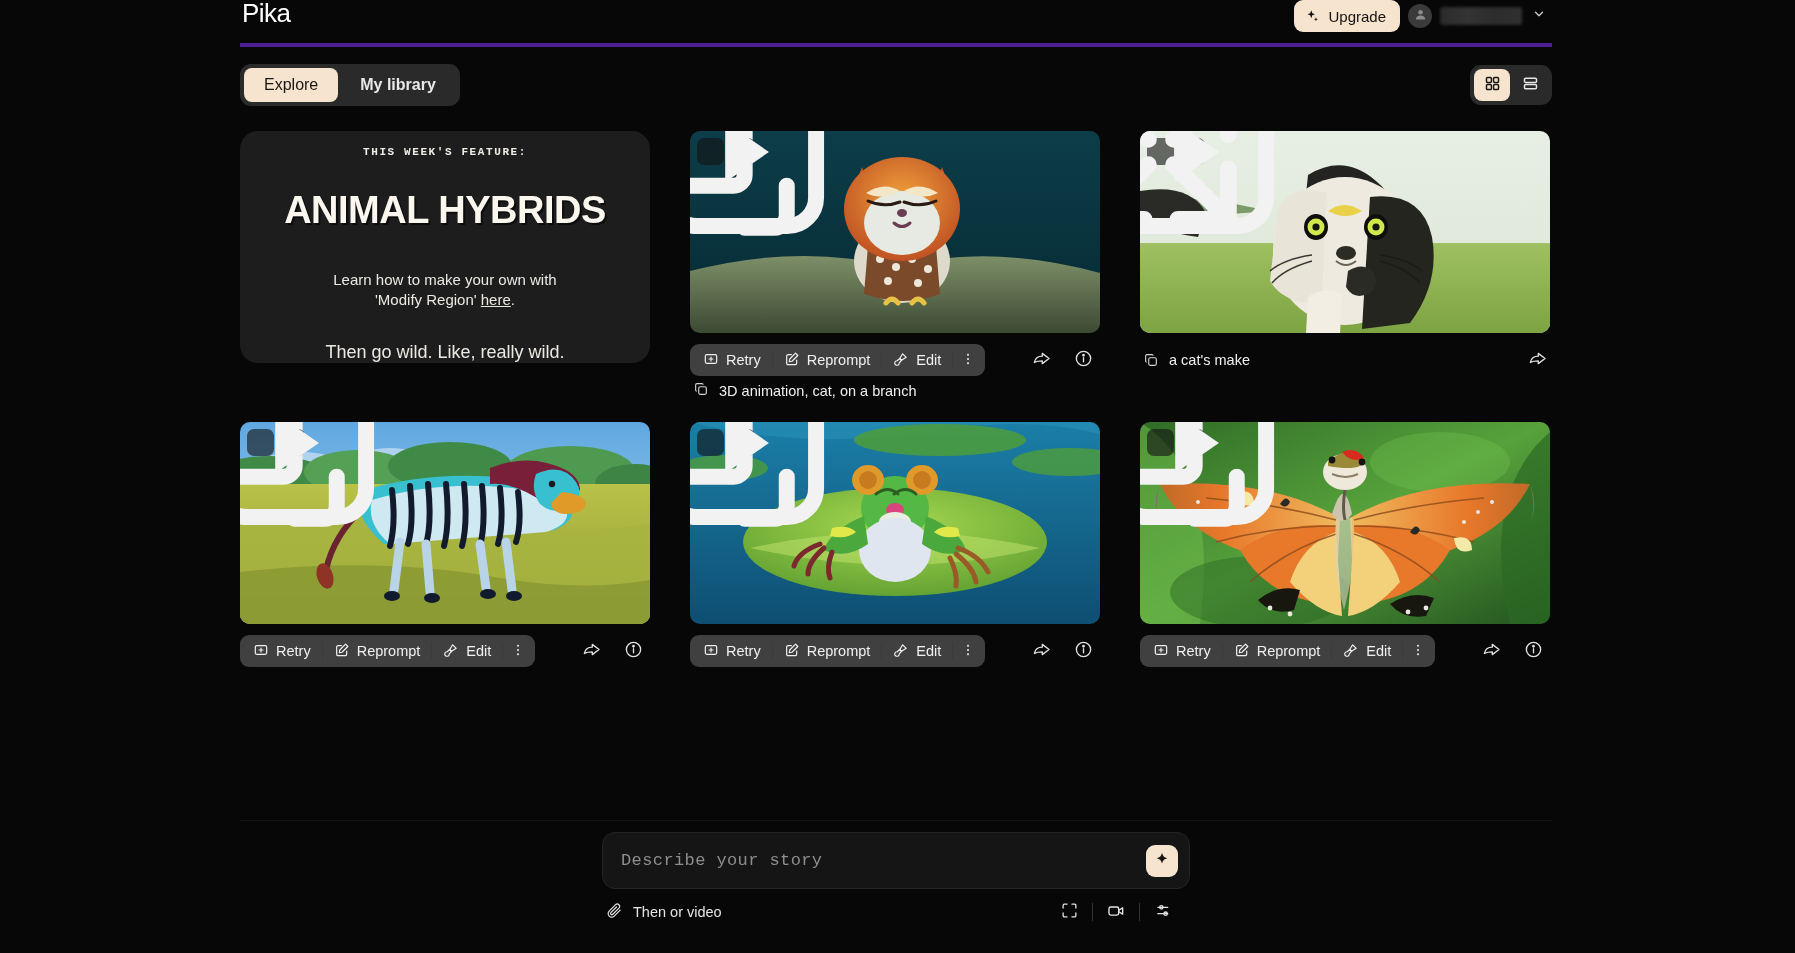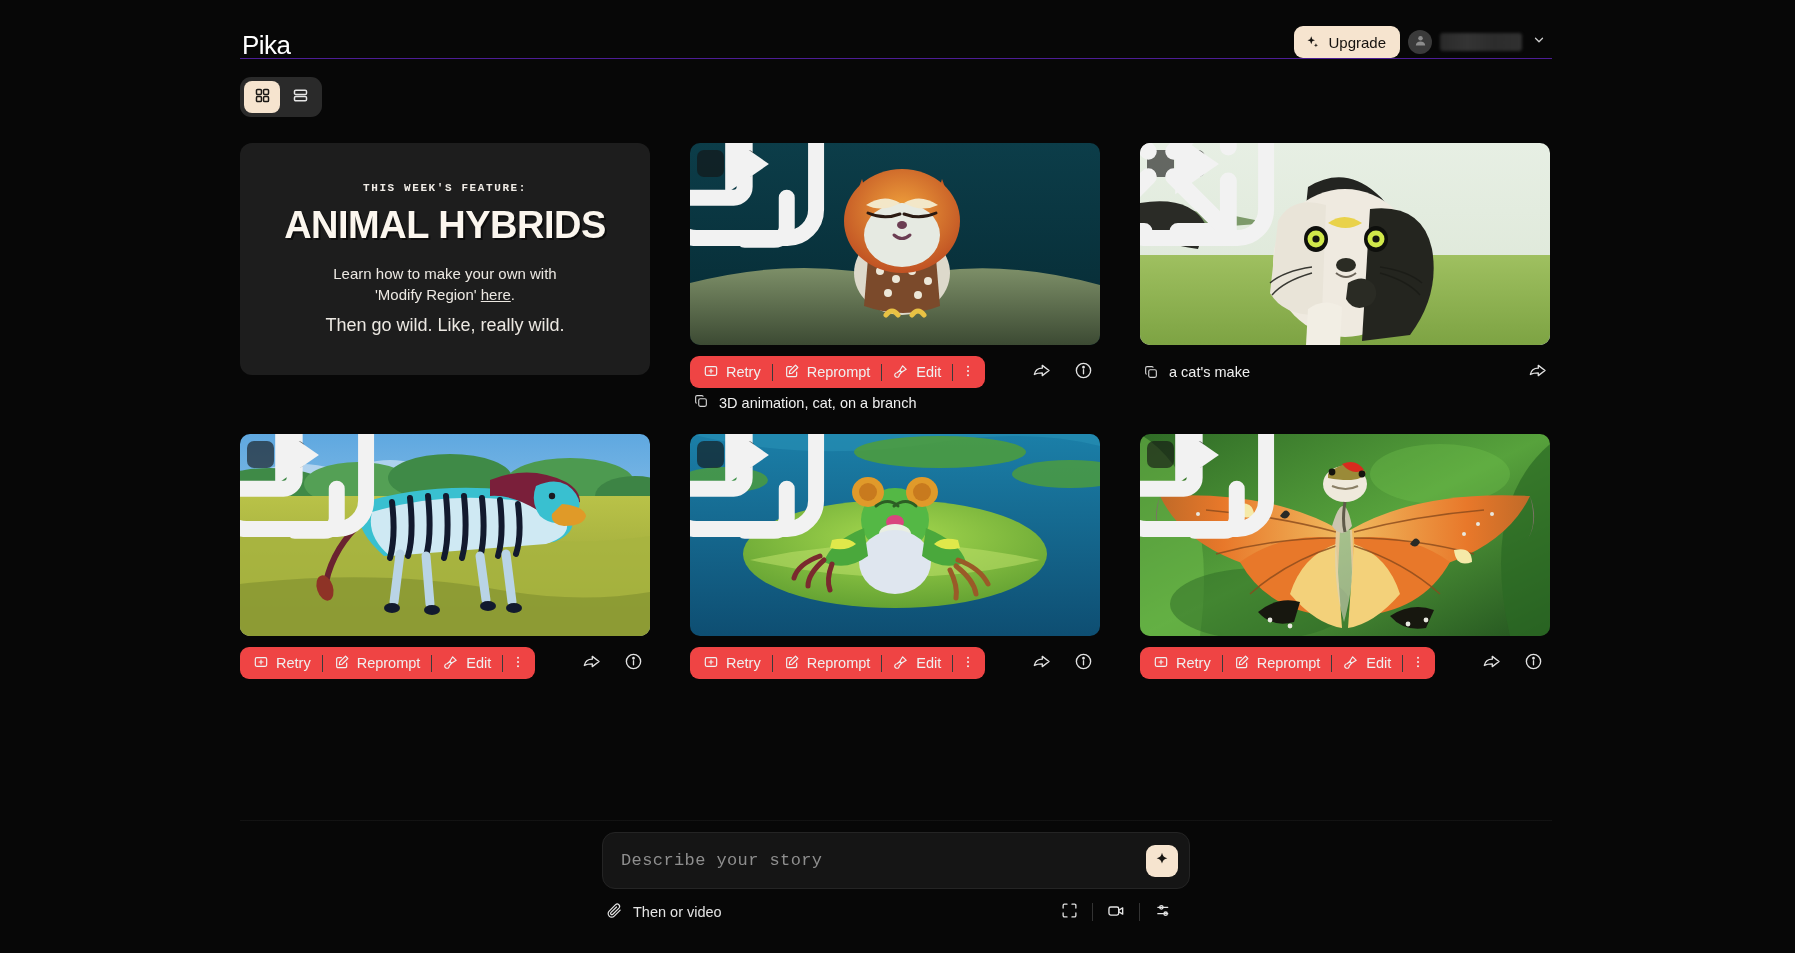--- a/index.html
+++ b/index.html
@@ -26,25 +26,25 @@
     position: absolute;
     left: 240px;
     top: 0;
     width: 1312px;
     height: 953px;
   }
 
   
   .header {
     position: relative;
-    height: 59px;
-    display: flex;
-    align-items: flex-end;
+    height: 47px;
+    display: flex;
+    align-items: flex-start;
     justify-content: space-between;
-    border-bottom: 1px solid #4c1d95;
+    border-bottom: 4px solid #4c1d95;
   }
   .brand {
     font-size: 26px;
     font-weight: 400;
     letter-spacing: -0.5px;
     color: #ffffff;
     padding-left: 2px;
     line-height: 1;
   }
   .header-right {
@@ -150,27 +150,28 @@
     padding-top: 19px;
   }
 
   .cell { width: 410px; }
 
   
   .promo {
     width: 410px;
     height: 232px;
     background: #1d1d1d;
-    border-radius: 12px;
+    border-radius: 18px;
     display: flex;
     flex-direction: column;
     align-items: center;
-    justify-content: center;
+    justify-content: flex-end;
     text-align: center;
     padding: 0 22px;
+    gap: 21px;
   }
   .promo-kicker {
     font-family: "Liberation Mono", monospace;
     font-size: 11px;
     letter-spacing: 1.6px;
     font-weight: bold;
     color: #f0ece6;
     margin-bottom: 10px;
   }
   .promo-title {
@@ -224,21 +225,21 @@
   .toolbar {
     position: relative;
     height: 36px;
     margin-top: 9px;
     display: flex;
     align-items: center;
   }
   .tb-group {
     display: flex;
     align-items: center;
-    background: #ef4444;
+    background: #404040;
     border-radius: 9px;
     height: 32px;
     padding: 0 2px;
   }
   .tb-item {
     display: flex;
     align-items: center;
     gap: 7px;
     height: 30px;
     padding: 0 11px;
@@ -420,20 +421,24 @@
           <span>
             <svg width="14" height="14" viewBox="0 0 24 24" fill="none" stroke="currentColor" stroke-width="2.2" stroke-linecap="round" stroke-linejoin="round">
               <polyline points="6 9 12 15 18 9"></polyline>
             </svg>
           </span>
         </div>
       </div>
     </div>
 
     <div class="tabrow">
+      <div class="tabs">
+        <button class="tab active">Explore</button>
+        <button class="tab bold">My library</button>
+      </div>
 
       <div class="viewtoggle">
         <button class="vbtn active">
           <span>
             <svg width="17" height="17" viewBox="0 0 24 24" fill="none" stroke="currentColor" stroke-width="2.1">
               <rect x="3.5" y="3.5" width="7" height="7" rx="1.6"></rect>
               <rect x="13.5" y="3.5" width="7" height="7" rx="1.6"></rect>
               <rect x="3.5" y="13.5" width="7" height="7" rx="1.6"></rect>
               <rect x="13.5" y="13.5" width="7" height="7" rx="1.6"></rect>
             </svg>

